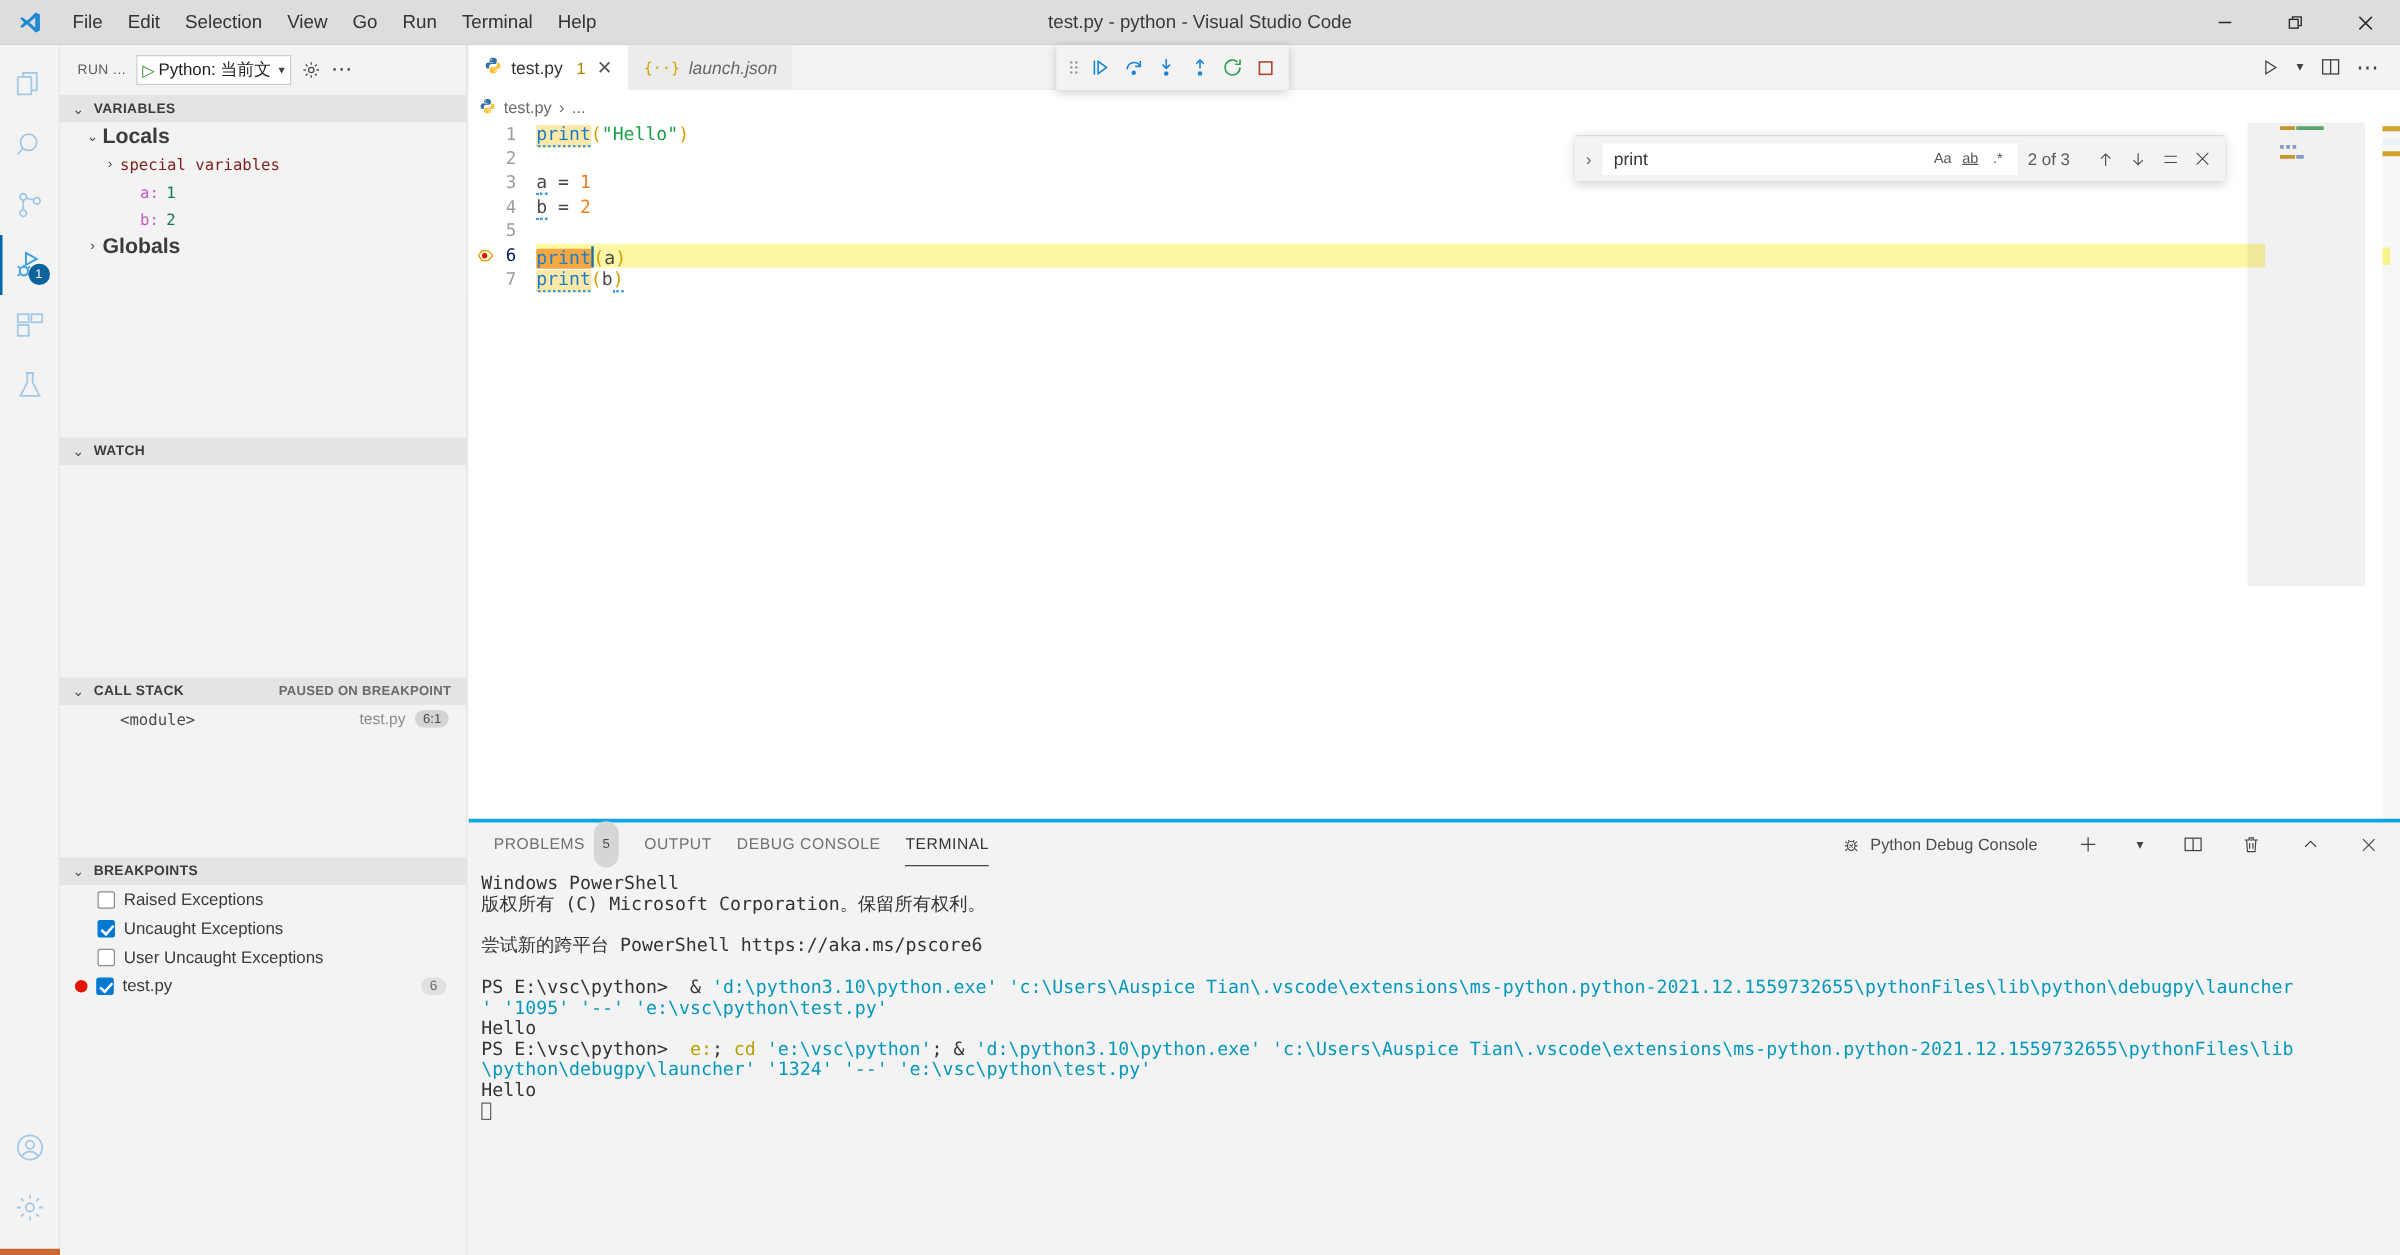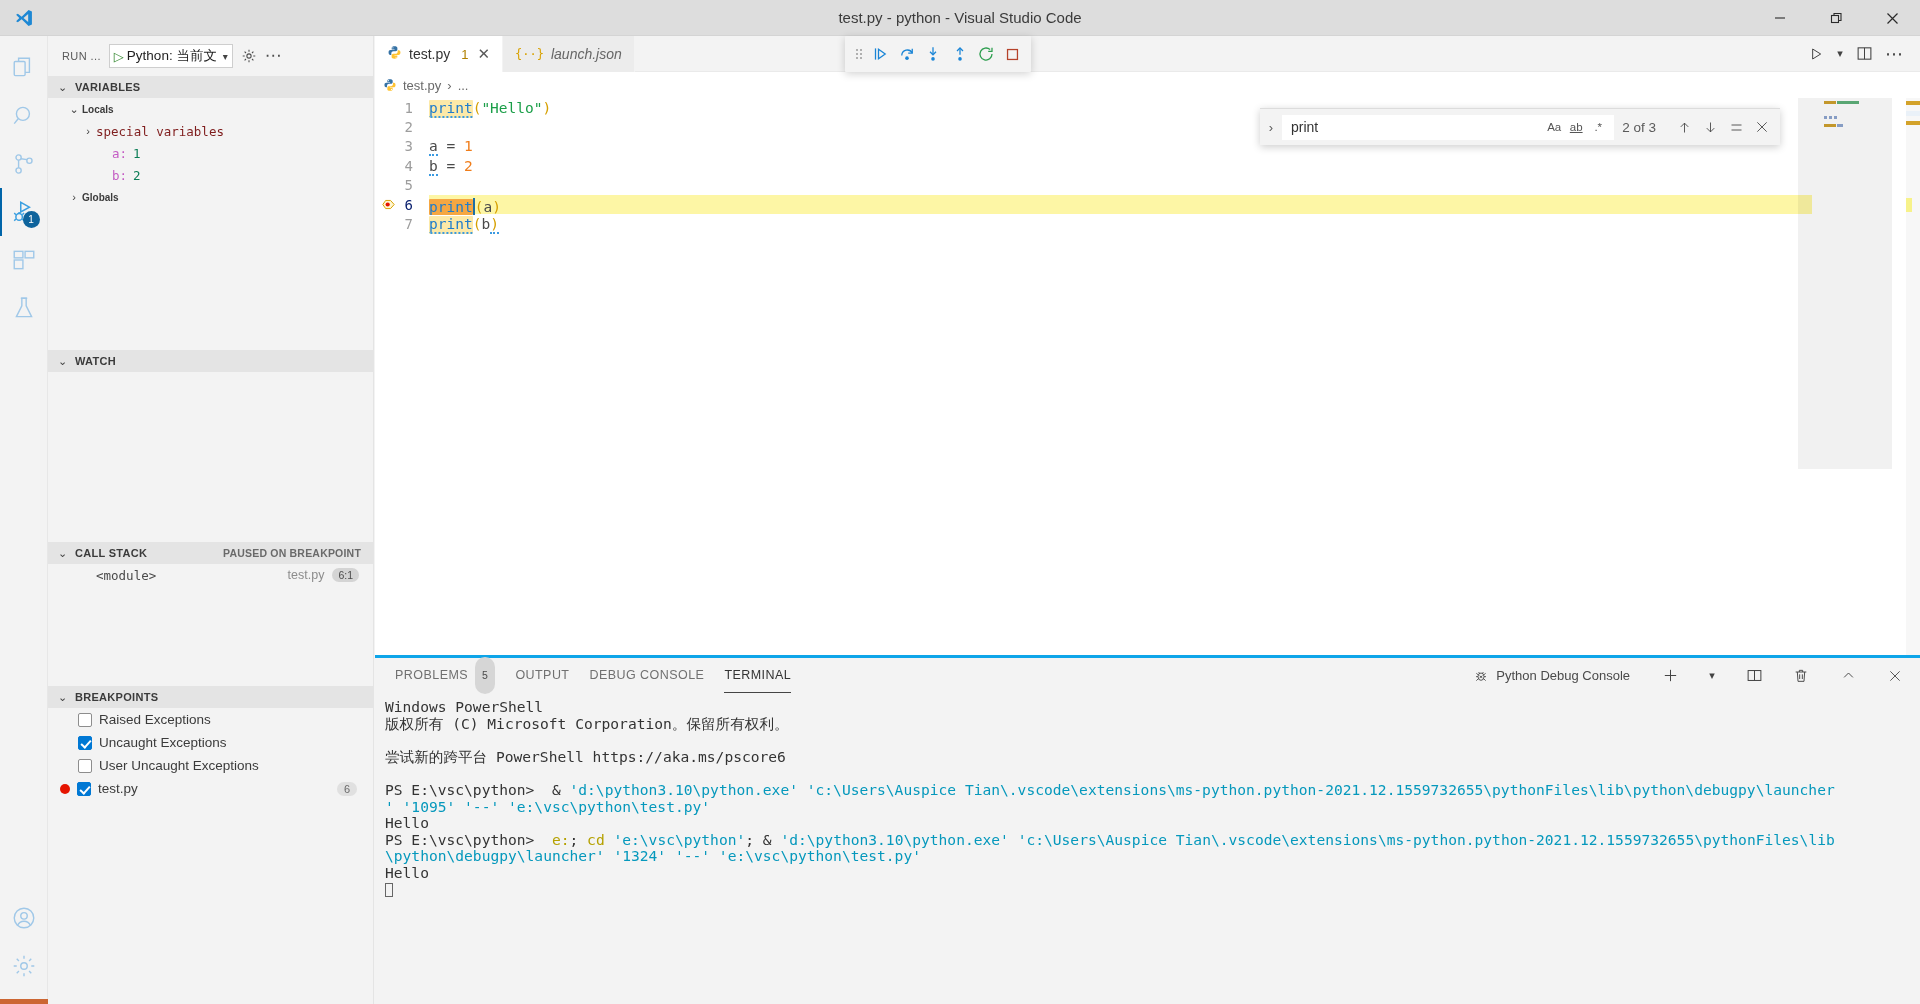--- a/index.html
+++ b/index.html
@@ -88,21 +88,21 @@
   }
   .pane-head .twisty { font-size: 11px; font-weight: normal; color:#424242; width:12px; display:inline-block;}
   .pane-sub { margin-left: auto; margin-right: 12px; font-size: 10.5px; font-weight: bold; color: #6a6a6a; letter-spacing: .2px;}
   .pane-body { background: #f3f3f3; }
   .tree-row {
     height: 22px; display: flex; align-items: center; font-size: 13.5px;
     padding-left: 10px; white-space: nowrap; cursor: pointer;
   }
   .tw { width: 16px; display: inline-flex; justify-content: center; color:#424242; font-size: 11px; }
   .tw.empty { visibility: hidden; }
-  .locals-label { font-weight: bold; color: #3b3b3b; font-size: 10px;}
+  .locals-label { font-weight: bold; color: #3b3b3b; font-size: 17px;}
   .mono { font-family: "DejaVu Sans Mono", monospace; font-size: 12.5px; }
   .v-special { color: #7f1d1d; text-align: center; }
   .v-name { color: #c45cc4; }
   .v-val { color: #0a7d55; }
   .cs-name { color: #4a4a4a; font-family: "DejaVu Sans Mono", monospace; font-size: 12.5px;}
   .cs-file { margin-left: auto; color: #8c8c8c; font-size: 12.5px; }
   .cs-badge {
     background: #d4d4d4; color: #4a4a4a; border-radius: 9px;
     font-size: 10.5px; padding: 1px 6px; margin-left: 8px; margin-right: 14px;
   }
@@ -242,20 +242,30 @@
 </head>
 <body>
 
 <div id="app">
 
   <div class="titlebar">
     <div class="vs-logo">
       <svg width="20" height="20" viewBox="0 0 24 24">
         <path d="M17.5 2.5 9.2 10.4 4.6 6.9 2.5 8l3.9 4L2.5 16l2.1 1.1 4.6-3.5 8.3 7.9 4-1.8V4.3l-4-1.8zM17 7.2v9.6l-5.6-4.8L17 7.2z" fill="#1e88d4"></path>
       </svg>
+    </div>
+    <div class="menubar">
+      <div class="menu-item">File</div>
+      <div class="menu-item">Edit</div>
+      <div class="menu-item">Selection</div>
+      <div class="menu-item">View</div>
+      <div class="menu-item">Go</div>
+      <div class="menu-item">Run</div>
+      <div class="menu-item">Terminal</div>
+      <div class="menu-item">Help</div>
     </div>
     <div class="title-center">test.py - python - Visual Studio Code</div>
     <div class="window-ctrls">
       <div class="wc">
         <svg width="12" height="12" viewBox="0 0 12 12">
             <path d="M1 6h10" stroke="#2a2a2a" stroke-width="1.1"></path>
           </svg>
       </div>
       <div class="wc">
         <svg width="13" height="13" viewBox="0 0 13 13">

